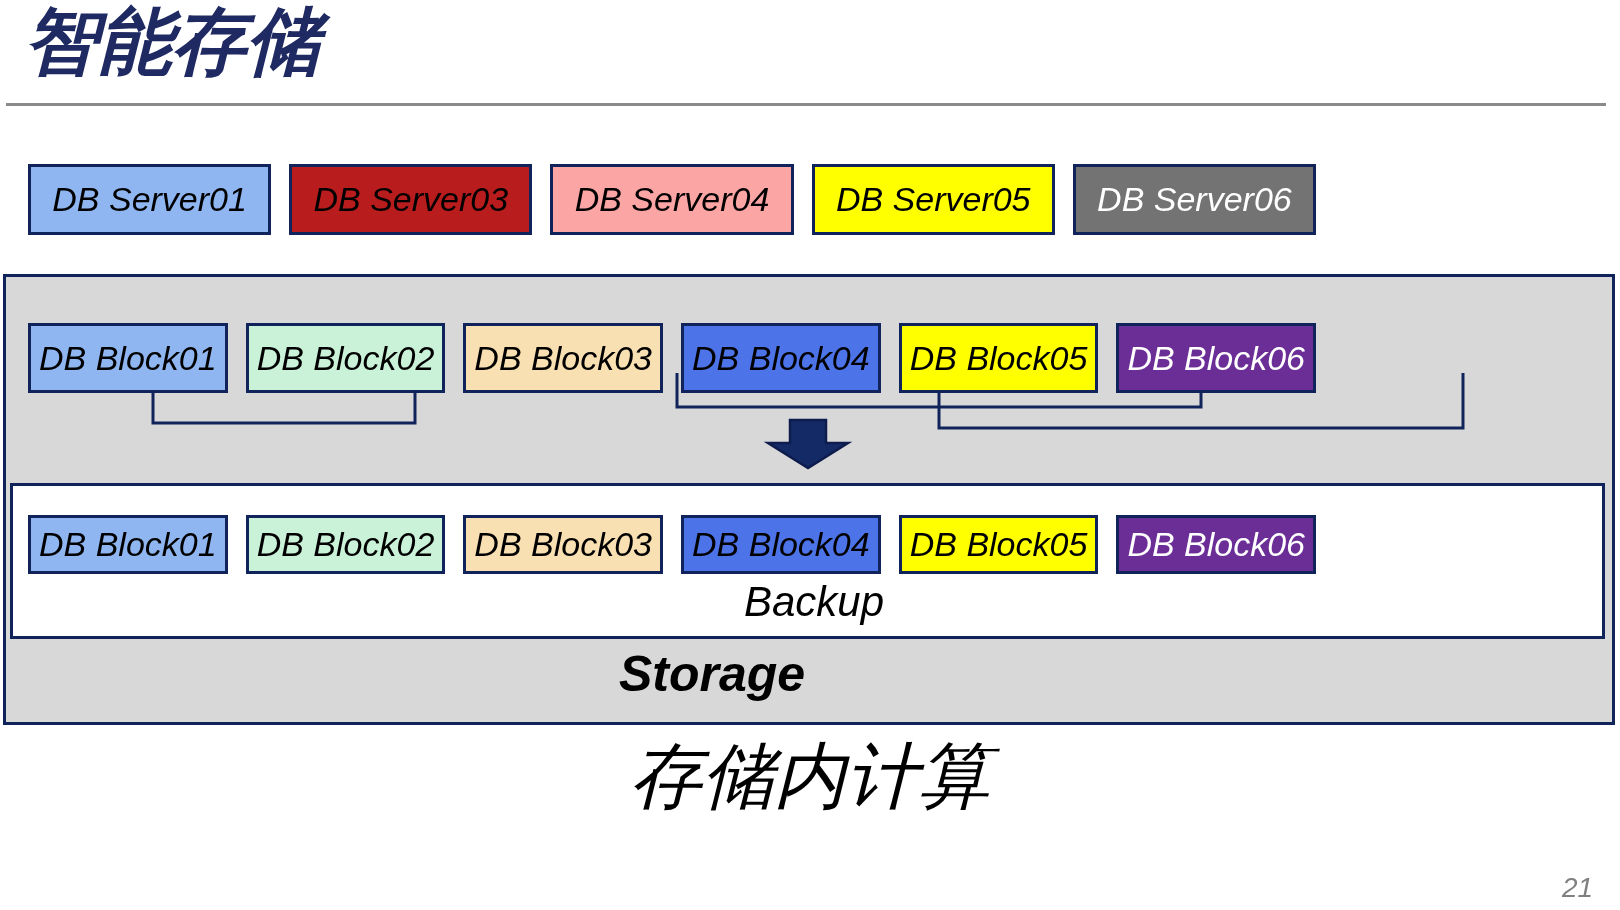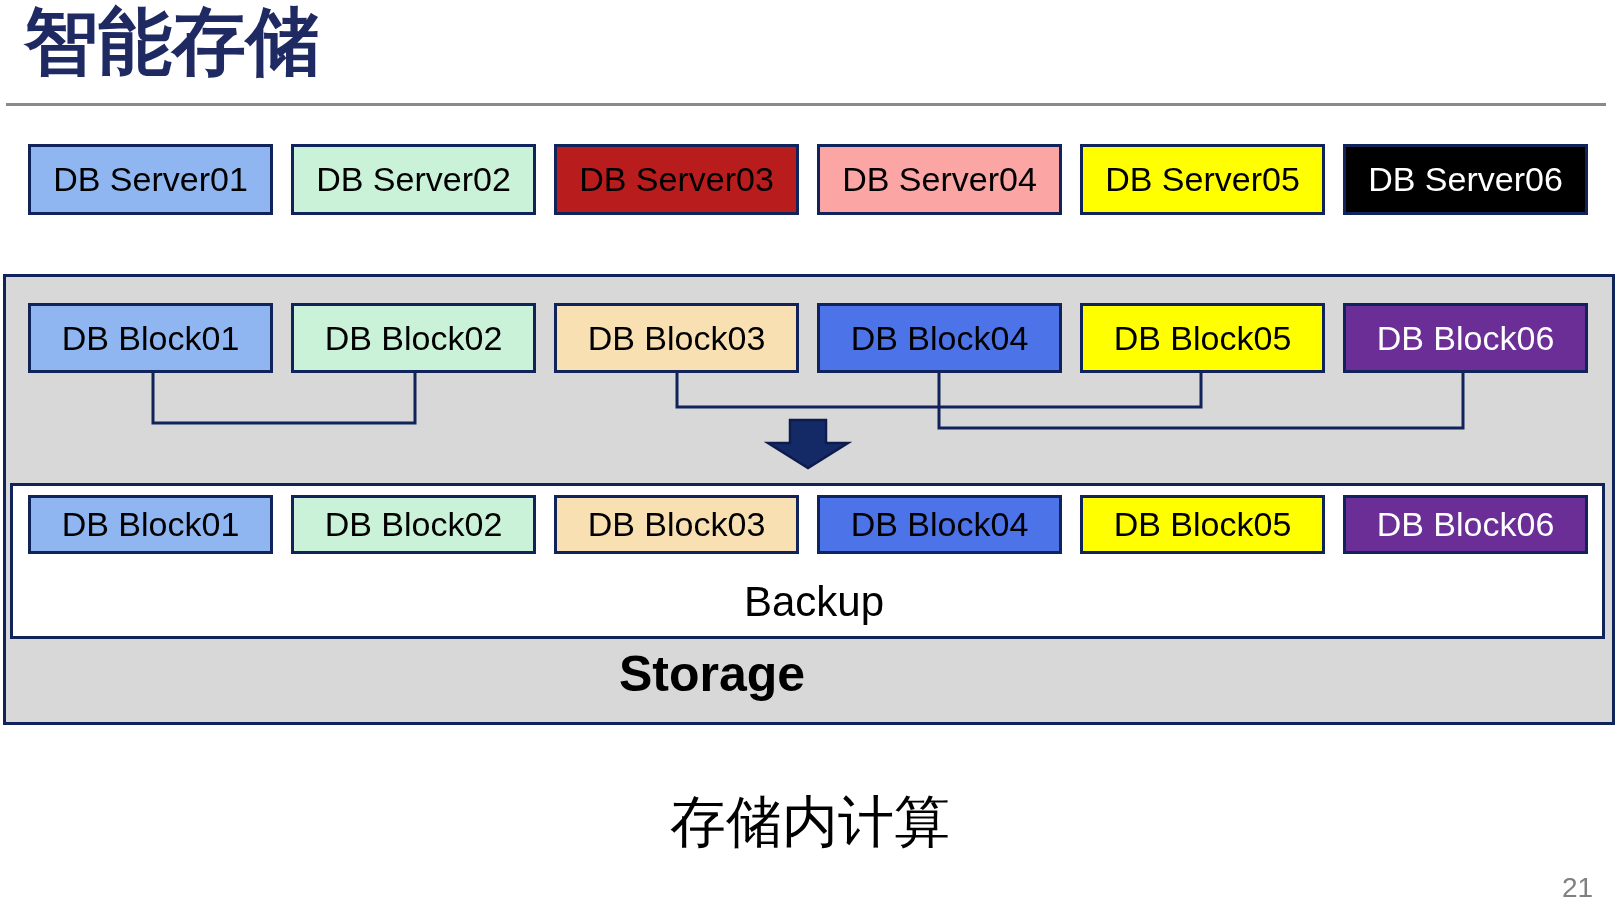--- a/index.html
+++ b/index.html
@@ -1,62 +1,61 @@
 <!DOCTYPE html>
 <html><head>
 <meta charset="utf-8">
 <style>
   html,body{margin:0;padding:0;background:#fff;}
   .slide{
     position:relative;width:1620px;height:910px;background:#FFFFFF;overflow:hidden;
-    font-family:"Liberation Sans","DejaVu Sans",sans-serif;color:#000;
+    font-family:"Liberation Sans","DejaVu Sans",sans-serif;color:#000;font-style:italic;
   }
   .title{
     position:absolute;left:24px;top:-2px;font-size:74px;font-weight:bold;
     color:#1F2A63;line-height:1.2;white-space:nowrap;
   }
   .divider{position:absolute;left:6px;top:103px;width:1600px;height:3px;background:#8A8A8A;}
-  .row{position:absolute;left:28px;width:1560px;display:flex;gap:18px;}
+  .row{position:absolute;left:28px;width:1288px;display:flex;gap:18px;margin-top:20px;}
   .row .box{
     flex:1;border:3px solid #10235A;box-sizing:border-box;
     display:flex;align-items:center;justify-content:center;
     font-size:34px;white-space:nowrap;overflow:hidden;
   }
   .row-servers{top:144px;height:71px;}
   .row-blocks-top{top:303px;height:70px;}
   .row-blocks-bottom{top:495px;height:59px;}
   .storage-container{
     position:absolute;left:3px;top:274px;width:1612px;height:451px;
     background:#D8D8D8;border:3px solid #10235A;box-sizing:border-box;
   }
   .backup-box{
     position:absolute;left:10px;top:483px;width:1595px;height:156px;
     background:#FFFFFF;border:3px solid #10235A;box-sizing:border-box;
   }
   .svg-overlay{position:absolute;left:0;top:0;width:1620px;height:910px;pointer-events:none;}
   .backup-label{position:absolute;left:4px;top:578px;width:1620px;text-align:center;font-size:42px;}
   .storage-label{position:absolute;left:0;top:645px;width:1424px;text-align:center;font-size:50px;font-weight:bold;}
-  .caption{position:absolute;left:0;top:744px;width:1620px;text-align:center;font-size:56px;line-height:64px;margin-top:46px;}
+  .caption{position:absolute;left:0;top:744px;width:1620px;text-align:center;font-size:72px;line-height:64px;}
   .page-number{position:absolute;left:1562px;top:872px;font-size:28px;color:#808080;}
 </style>
 </head>
 <body>
 
 <div class="slide">
 
   <div class="title">智能存储</div>
   <div class="divider"></div>
 
   <div class="row row-servers">
     <div class="box" style="background:#8FB6F0;color:#000000">DB Server01</div>
-    <div class="box" style="background:#C9F2D8;color:#000000">DB Server02</div>
     <div class="box" style="background:#b91c1c;color:#000000">DB Server03</div>
     <div class="box" style="background:#fca5a5;color:#000000">DB Server04</div>
     <div class="box" style="background:#FFFF00;color:#000000">DB Server05</div>
-    <div class="box" style="background:#000000;color:#FFFFFF">DB Server06</div>
+    <div class="box" style="background:#737373;color:#FFFFFF">DB Server06</div>
   </div>
 
   <div class="storage-container"></div>
   <div class="backup-box"></div>
 
   <svg class="svg-overlay" viewBox="0 0 1620 910">
     <polyline points="153,373 153,423 415,423 415,373" fill="none" stroke="#10235A" stroke-width="3"></polyline>
     <polyline points="677,373 677,407 1201,407 1201,373" fill="none" stroke="#10235A" stroke-width="3"></polyline>
     <polyline points="939,373 939,428 1463,428 1463,373" fill="none" stroke="#10235A" stroke-width="3"></polyline>
     <polygon points="790,420 826,420 826,443 848,443 808,468 768,443 790,443" fill="#142A66" stroke="#0D1C4D" stroke-width="2.5"></polygon>

